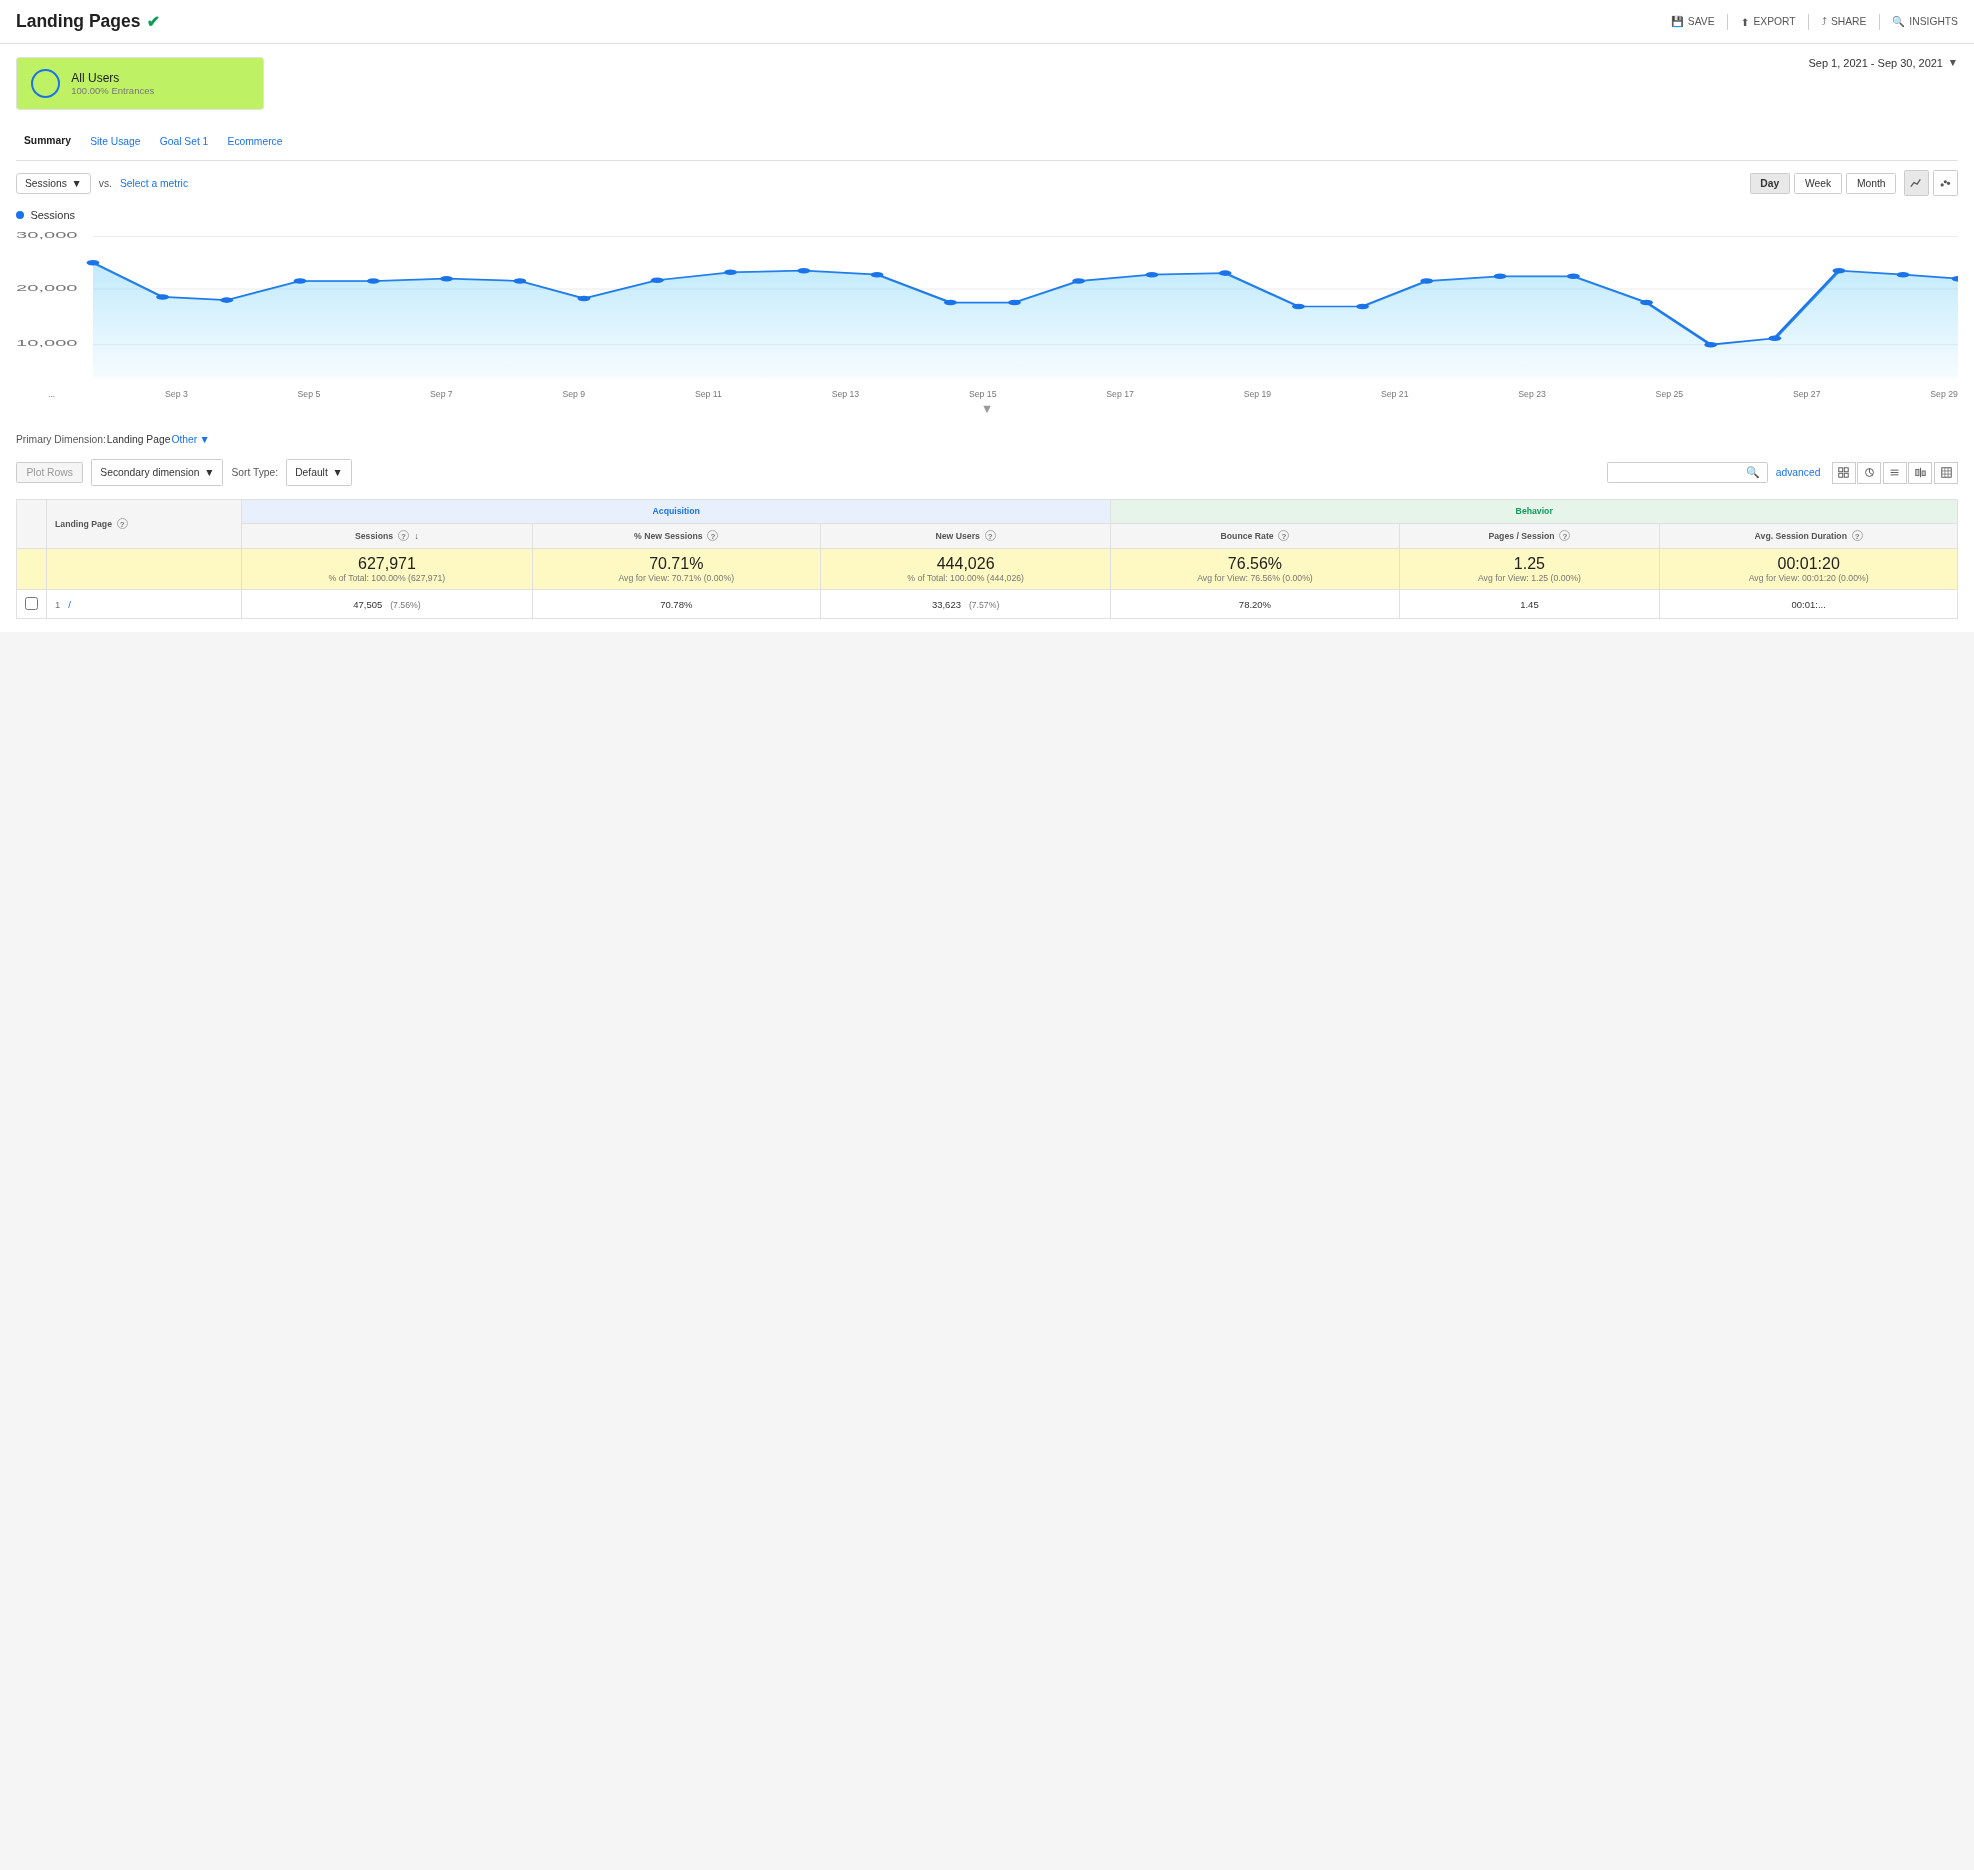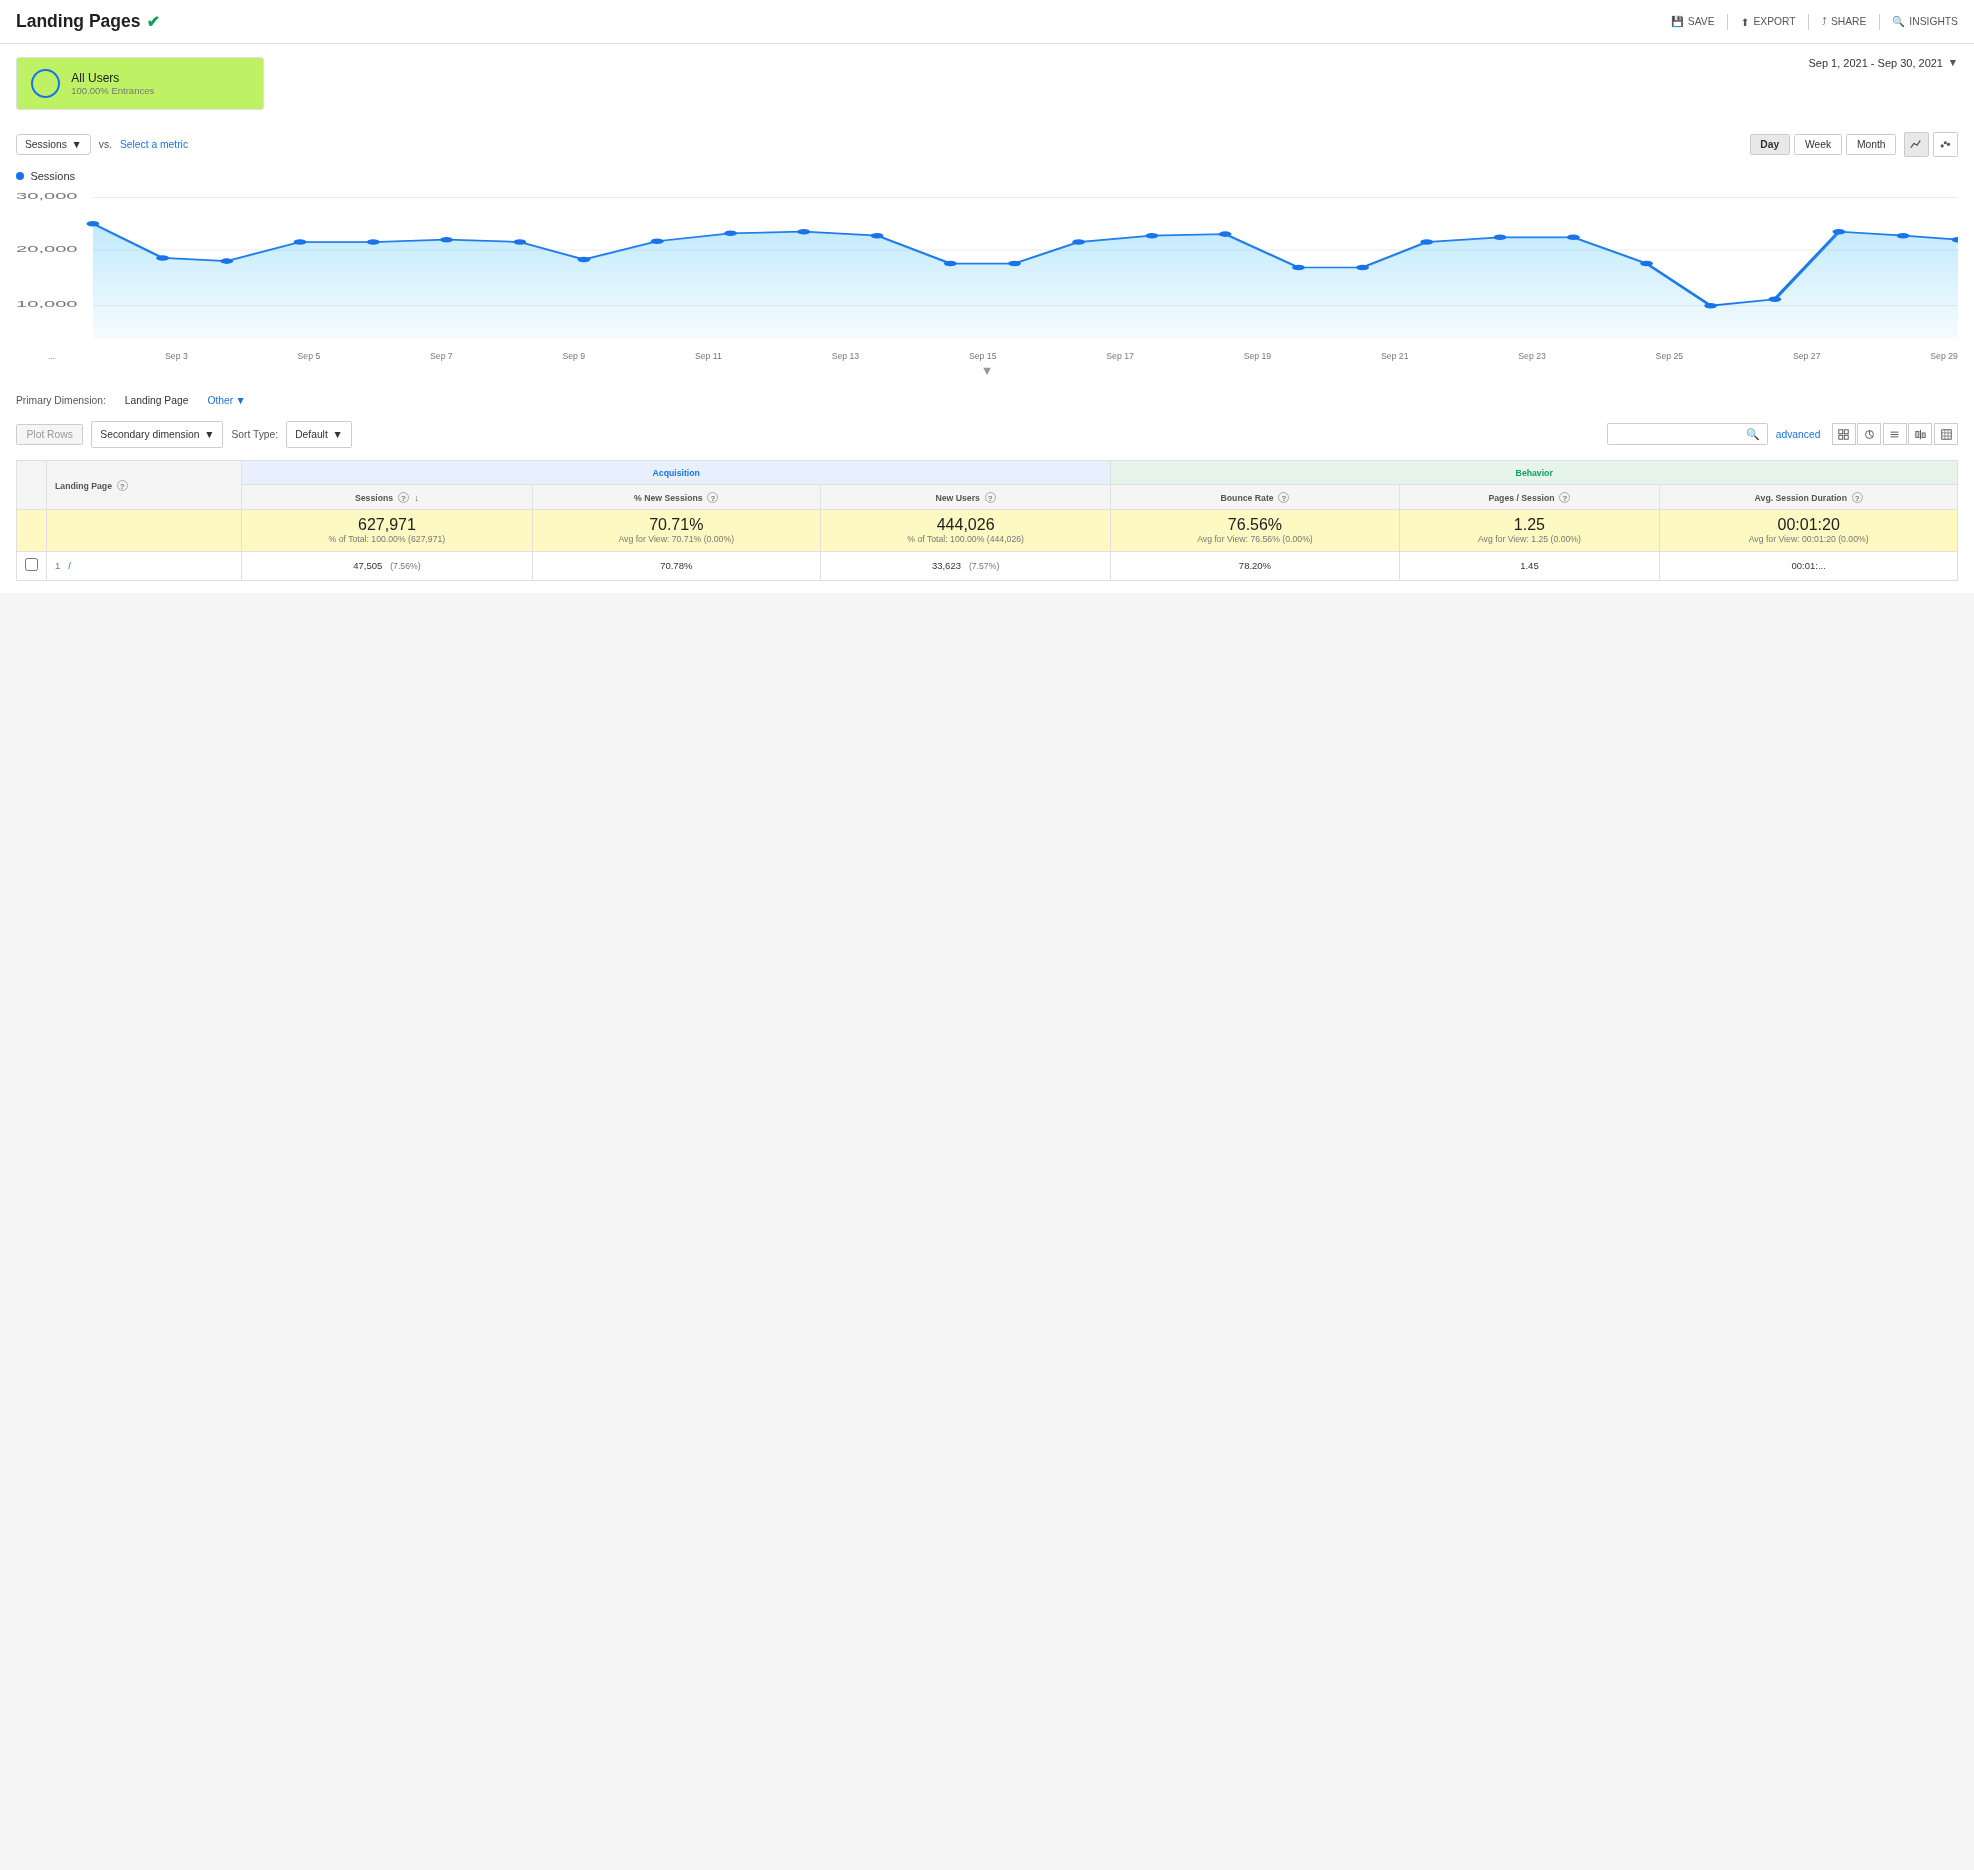--- a/index.html
+++ b/index.html
@@ -79,21 +79,21 @@
     .chart-section { padding: 6.4px 0; }
     .chart-legend { display: flex; align-items: center; gap: 6.4px; margin-bottom: 6.4px; }
     .legend-dot { width: 8px; height: 8px; border-radius: 50%; background: #1a73e8; display: inline-block; }
     .legend-label { font-size: 11px; color: #333; font-weight: 500; }
 
     .chart-area { position: relative; height: 159px; margin-bottom: 0; }
     .chart-svg { width: 100%; height: 100%; }
 
     .x-axis { display: flex; justify-content: space-between; padding: 3.2px 0 0 32px; font-size: 8.7px; color: #777; }
 
-    .primary-dim-row { display: flex; align-items: center; gap: 19px; padding: 11px 0 8px 0; font-size: 10.3px; color: #555; }
+    .primary-dim-row { display: flex; align-items: center; gap: 1px; padding: 11px 0 8px 0; font-size: 10.3px; color: #555; }
     .primary-dim-label { font-weight: 500; color: #333; }
     .primary-dim-other { color: #1a73e8; cursor: pointer; display: flex; align-items: center; gap: 2.4px; }
 
     .table-controls {
       display: flex; align-items: center; gap: 8px; padding: 6.4px 0; margin-bottom: 6.4px;
     }
     .plot-rows-btn {
       padding: 4px 9.5px; border: 0.8px solid #ccc; background: #f5f5f5;
       font-size: 10.3px; color: #999; border-radius: 1.6px; cursor: default;
     }
@@ -180,20 +180,26 @@
         <div class="segment-sub">100.00% Entrances</div>
       </div>
     </div>
     <div class="date-row">
       <span class="date-text">Sep 1, 2021 - Sep 30, 2021</span>
       <span class="date-arrow">▼</span>
     </div>
   </div>
 
 
+  <div class="subtabs-row">
+    <button class="subtab active">Summary</button>
+    <button class="subtab blue">Site Usage</button>
+    <button class="subtab blue">Goal Set 1</button>
+    <button class="subtab blue">Ecommerce</button>
+  </div>
 
   <div class="chart-controls">
     <div class="metric-selector">
       <div class="metric-dropdown">
         <span>Sessions</span>
         <span>▼</span>
       </div>
       <span class="vs-text">vs.</span>
       <span class="select-metric">Select a metric</span>
     </div>

